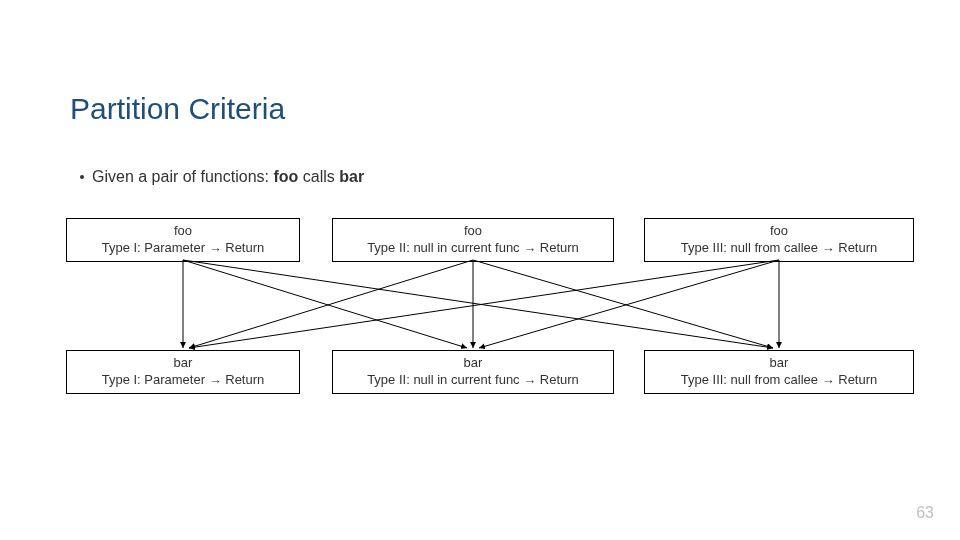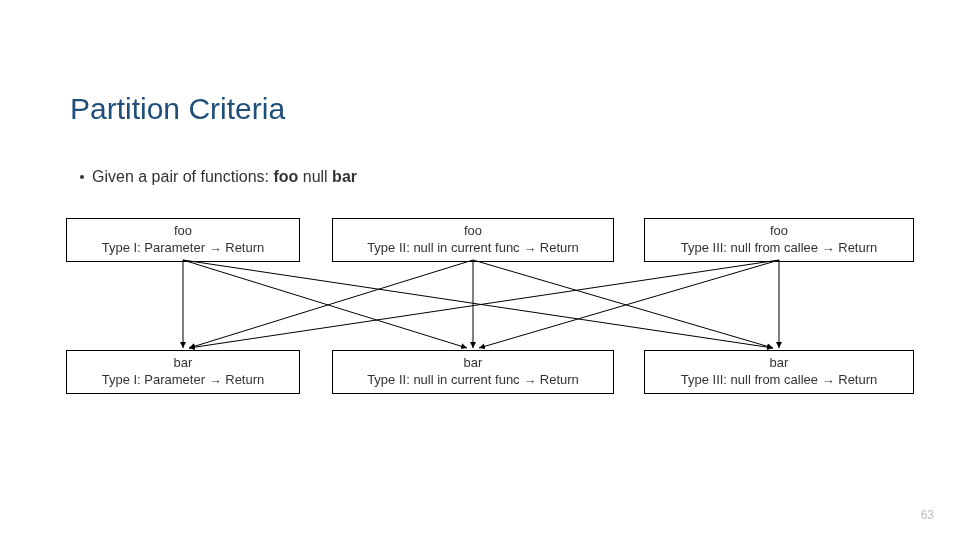--- a/index.html
+++ b/index.html
@@ -53,39 +53,39 @@
     color: #333;
     padding: 4px 6px;
     line-height: 1.3;
   }
   .node .fn { display: block; }
   .node .desc { display: block; white-space: nowrap; }
   .page-num {
     position: absolute;
     right: 26px;
     bottom: 18px;
-    font-size: 12px;
+    font-size: 16px;
     color: #bfbfbf;
   }
   svg.arrows {
     position: absolute;
     left: 0; top: 0;
     width: 960px; height: 540px;
     pointer-events: none;
   }
 </style>
 </head>
 <body>
 
 <div class="title">Partition Criteria</div>
 
 <div class="bullet-row">
   <span class="bullet-dot"></span>
   <span class="bullet-text">
-    <span>Given a pair of functions: </span><span class="b">foo</span><span> null </span><span class="b">bar</span>
+    <span>Given a pair of functions: </span><span class="b">foo</span><span> calls </span><span class="b">bar</span>
   </span>
 </div>
 
 <div class="diagram">
 
   <div class="node" style="left:66px; top:218px; width:234px;">
     <span class="fn">foo</span>
     <span class="desc">Type I: Parameter → Return</span>
   </div>
   <div class="node" style="left:332px; top:218px; width:282px;">

